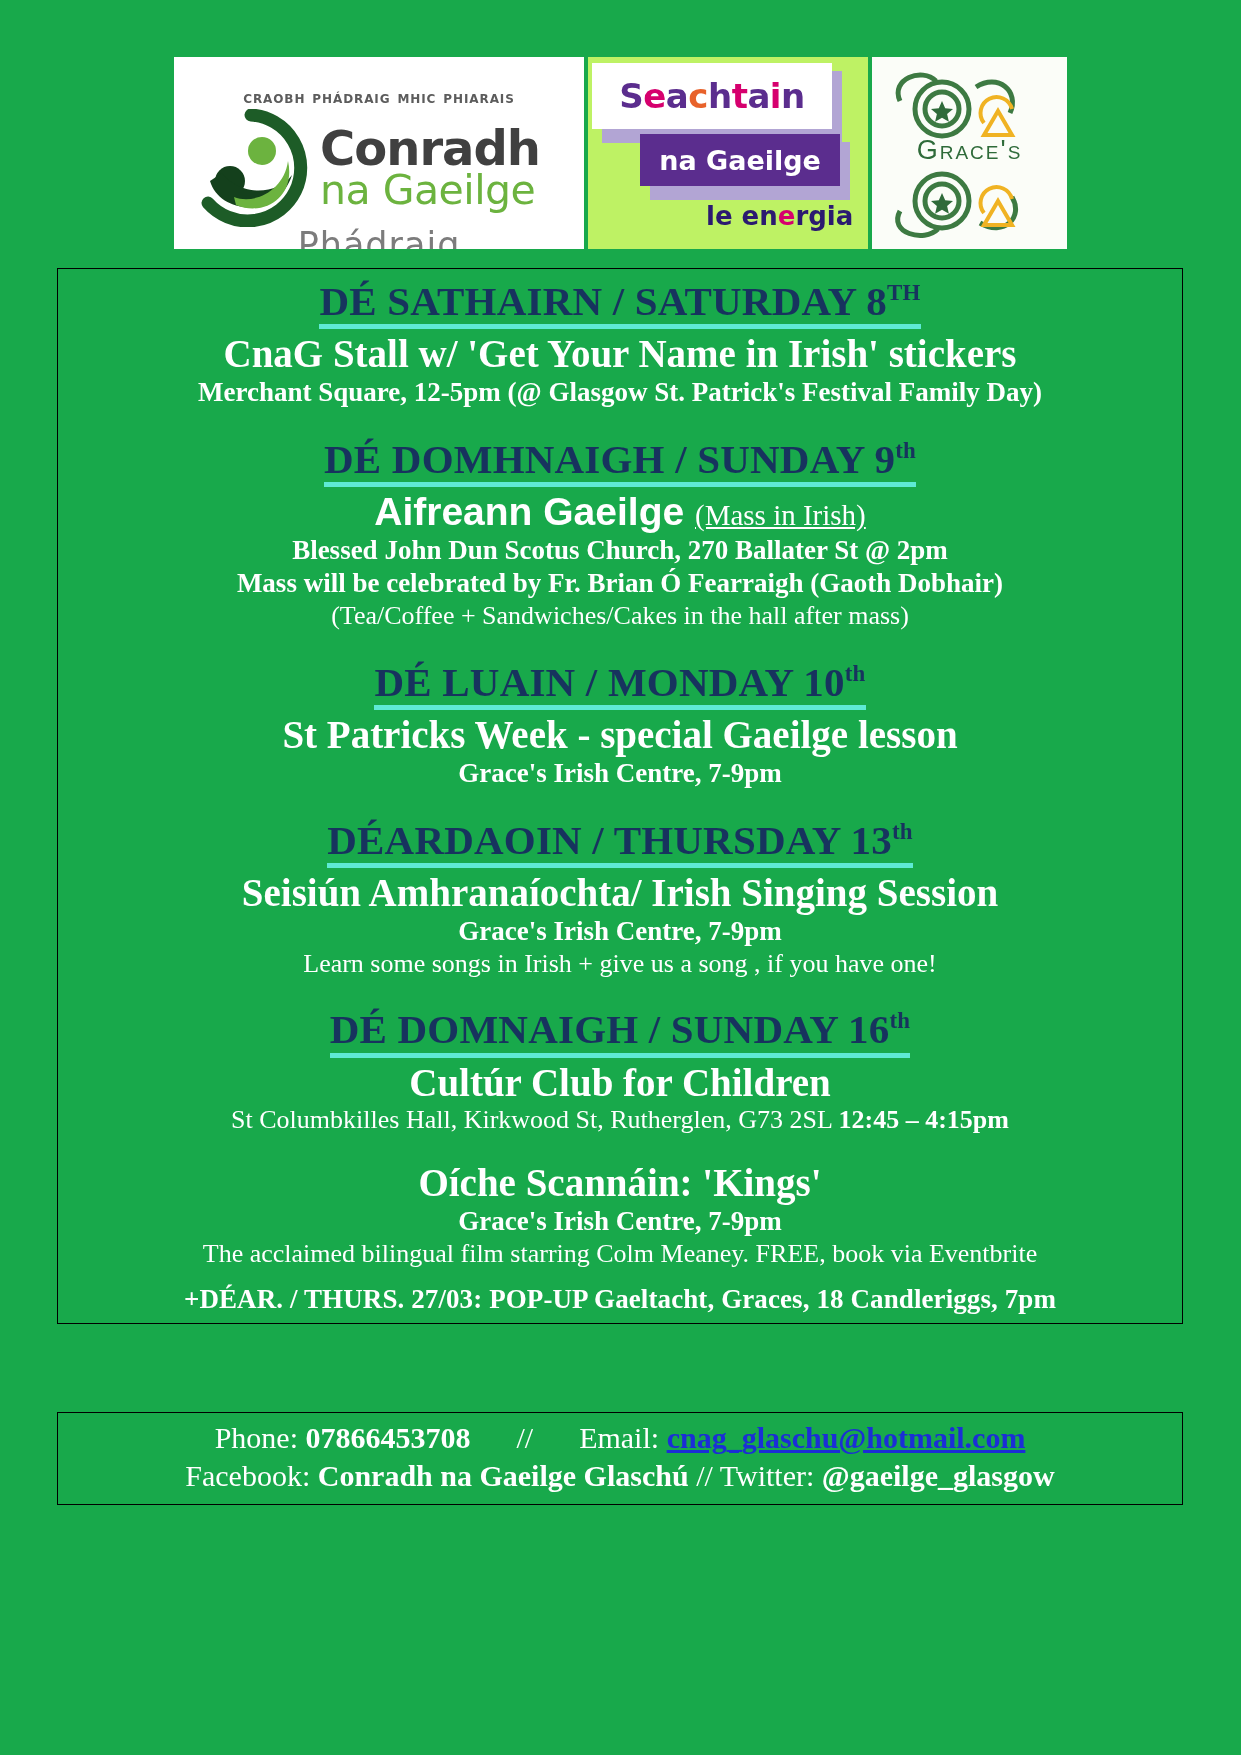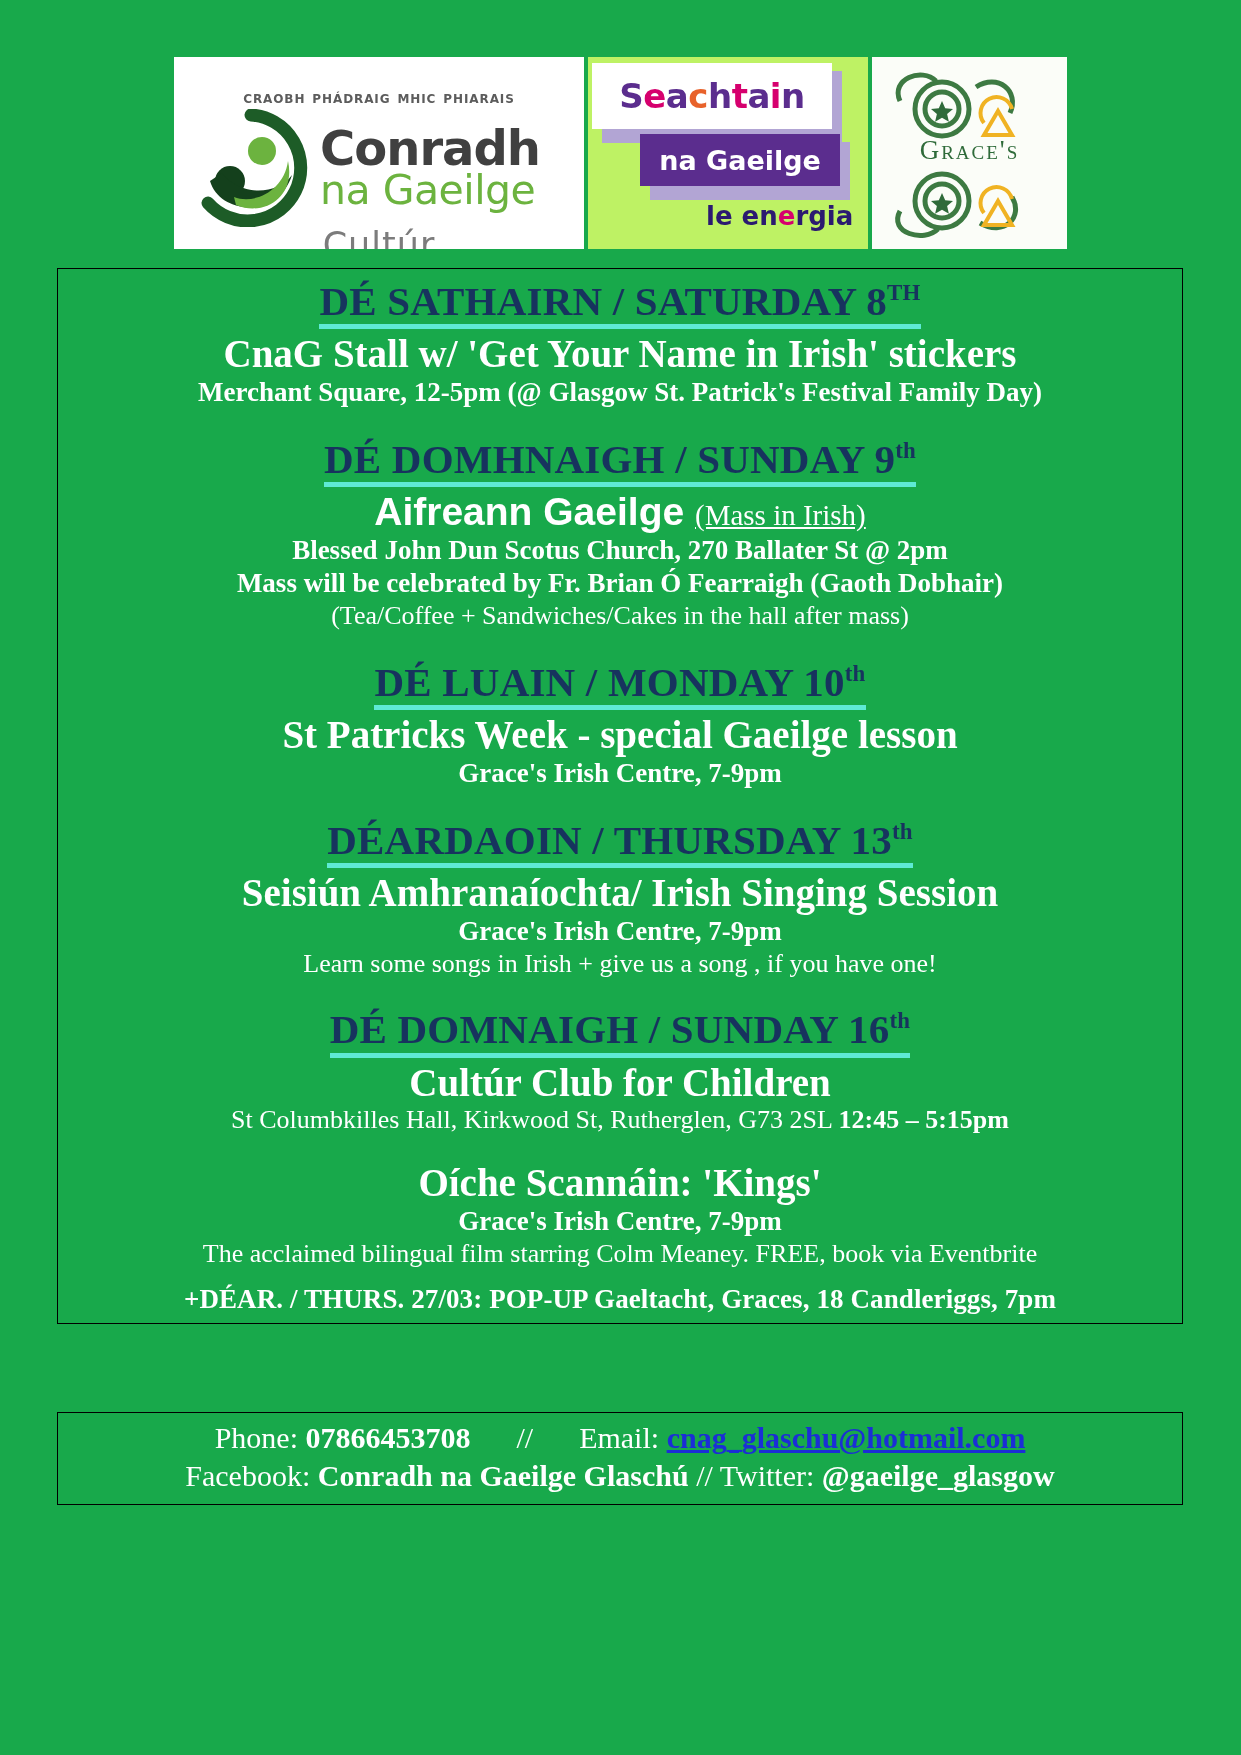--- a/index.html
+++ b/index.html
@@ -113,21 +113,21 @@
   .snag-le {
     position: absolute; left: 118px; top: 144px;
     font-family: "DejaVu Sans", sans-serif; font-size: 26px; font-weight: 700; color:#2b1a70;
   }
   .snag-le .e { color:#d6006e; }
 
   
   .graces-wrap { position:relative; width:100%; height:100%; display:flex; align-items:center; justify-content:center;}
   .graces-text {
     position:absolute; left:0; right:0; top:78px; text-align:center;
-    font-family:Liberation Serif, serif; font-size:27px; color:#2f6b3a; letter-spacing:2px;
+    font-family:Liberation Sans, sans-serif; font-size:27px; color:#2f6b3a; letter-spacing:2px;
     font-variant: small-caps;
   }
 
   
   .main-panel {
     position: absolute;
     left: 57px;
     top: 268px;
     width: 1126px;
     border: 1px solid #000;
@@ -244,21 +244,21 @@
           <circle cx="70" cy="42" r="14" fill="#6cb33f"></circle>
           <path d="M18 72 C28 106 86 110 100 66 C86 86 48 88 30 64 Z" fill="#14401c"></path>
           <path d="M42 88 C62 96 92 82 96 52 C104 88 72 108 44 96 Z" fill="#6cb33f"></path>
         </svg>
       </div>
       <div class="cnag-words">
         <div class="cnag-w1">Conradh</div>
         <div class="cnag-w2">na Gaeilge</div>
       </div>
     </div>
-    <div class="cnag-w3">Cultúr</div>
+    <div class="cnag-w3">Phádraig</div>
   </div>
 
   <div class="logo-box logo-snag">
     <div class="snag-wrap">
       <div class="snag-shadow1"></div>
       <div class="snag-white">
         <span class="snag-seachtain"><span style="color:#5b2d8e">S</span><span style="color:#d6006e">e</span><span style="color:#5b2d8e">a</span><span style="color:#e8622b">c</span><span style="color:#5b2d8e">h</span><span style="color:#d6006e">t</span><span style="color:#5b2d8e">a</span><span style="color:#d6006e">i</span><span style="color:#5b2d8e">n</span></span>
       </div>
       <div class="snag-shadow2"></div>
       <div class="snag-purple">na Gaeilge</div>
@@ -344,21 +344,21 @@
   </div>
 
   <div class="spacer-lg"></div>
 
   <div class="event">
     <h2 class="day-head">
         <span>DÉ DOMNAIGH / SUNDAY 16</span>
         <sup>th</sup>
       </h2>
     <p class="title-serif">Cultúr Club for Children</p>
-    <p class="line-plain"><span>St Columbkilles Hall, Kirkwood St, Rutherglen, G73 2SL </span><b>12:45 – 5:15pm</b></p>
+    <p class="line-plain"><span>St Columbkilles Hall, Kirkwood St, Rutherglen, G73 2SL </span><b>12:45 – 4:15pm</b></p>
   </div>
 
   <div class="spacer-md"></div>
 
   <div class="event">
     <p class="title-serif">Oíche Scannáin: 'Kings'</p>
     <p class="line-bold">Grace's Irish Centre, 7-9pm</p>
     <p class="line-plain">The acclaimed bilingual film starring Colm Meaney. FREE, book via Eventbrite</p>
   </div>
 

